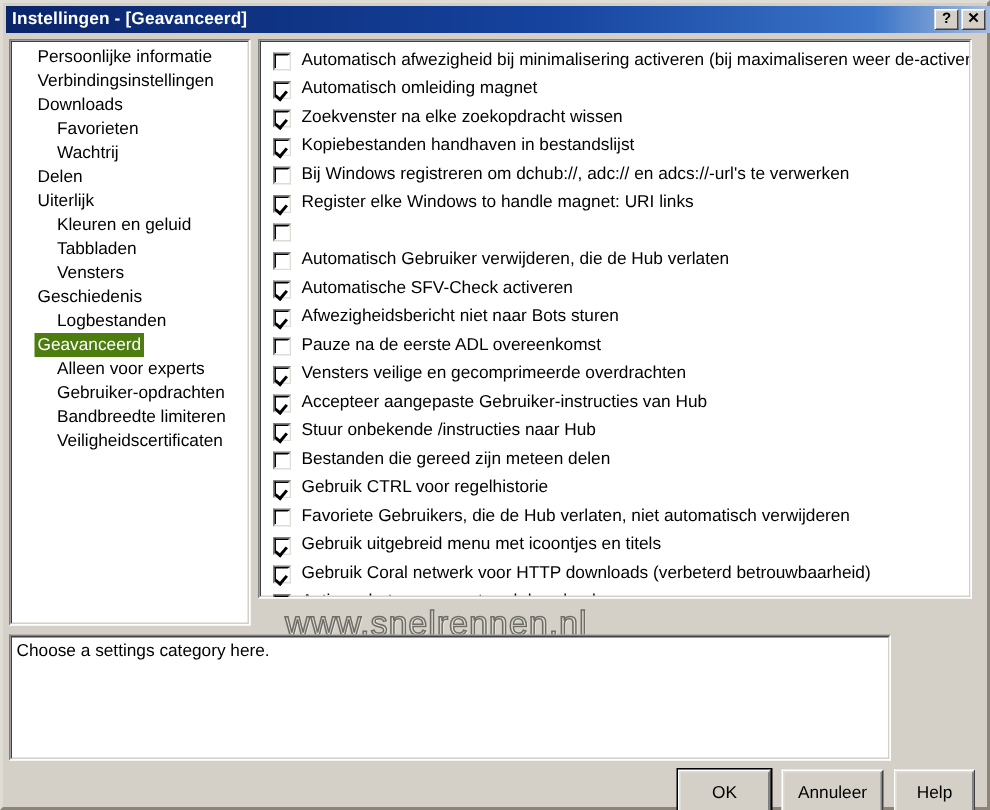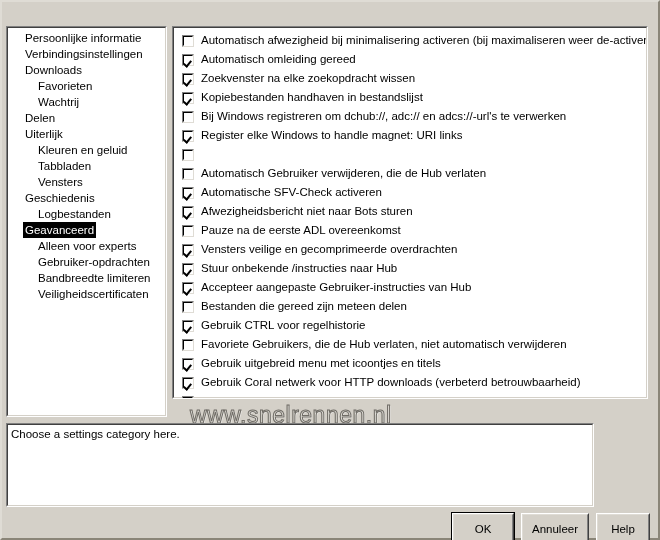--- a/index.html
+++ b/index.html
@@ -112,21 +112,21 @@
     padding-left: 16px;
     color: #000;
     cursor: default;
   }
   .tree-item.depth1 { padding-left: 29px; }
   .tree-item .tlabel {
     display: inline-block;
     padding: 0 2px;
   }
   .tree-item.selected .tlabel {
-    background: #000000;
+    background: #4d7c0f;
     color: #ffffff;
   }
 
   
   #options-panel {
     left: 170px; top: 24px;
     width: 476px; height: 373px;
   }
   #options-inner {
     padding: 4px 0 0 0;
@@ -244,20 +244,27 @@
   .btn.default {
     outline: 1px solid #000000;
     outline-offset: 0px;
   }
 </style>
 </head>
 <body>
 
 <div id="window">
 
+  <div id="titlebar">
+    <div id="title-text">Instellingen - [Geavanceerd]</div>
+    <div id="titlebar-buttons">
+      <div class="tb-btn">?</div>
+      <div class="tb-btn">✕</div>
+    </div>
+  </div>
 
   <div id="tree-panel" class="sunken">
     <div id="tree-inner">
         <div class="tree-item depth0"><span class="tlabel">Persoonlijke informatie</span></div>
         <div class="tree-item depth0"><span class="tlabel">Verbindingsinstellingen</span></div>
         <div class="tree-item depth0"><span class="tlabel">Downloads</span></div>
         <div class="tree-item depth1"><span class="tlabel">Favorieten</span></div>
         <div class="tree-item depth1"><span class="tlabel">Wachtrij</span></div>
         <div class="tree-item depth0"><span class="tlabel">Delen</span></div>
         <div class="tree-item depth0"><span class="tlabel">Uiterlijk</span></div>
@@ -275,21 +282,21 @@
   </div>
 
   <div id="options-panel" class="sunken">
     <div id="options-inner">
         <div class="opt-row">
           <span class="cb"></span>
           <span class="opt-label">Automatisch afwezigheid bij minimalisering activeren (bij maximaliseren weer de-activeren)</span>
         </div>
         <div class="opt-row">
           <span class="cb checked"></span>
-          <span class="opt-label">Automatisch omleiding gereed</span>
+          <span class="opt-label">Automatisch omleiding magnet</span>
         </div>
         <div class="opt-row">
           <span class="cb checked"></span>
           <span class="opt-label">Zoekvenster na elke zoekopdracht wissen</span>
         </div>
         <div class="opt-row">
           <span class="cb checked"></span>
           <span class="opt-label">Kopiebestanden handhaven in bestandslijst</span>
         </div>
         <div class="opt-row">
@@ -318,25 +325,25 @@
         <div class="opt-row">
           <span class="cb"></span>
           <span class="opt-label">Pauze na de eerste ADL overeenkomst</span>
         </div>
         <div class="opt-row">
           <span class="cb checked"></span>
           <span class="opt-label">Vensters veilige en gecomprimeerde overdrachten</span>
         </div>
         <div class="opt-row">
           <span class="cb checked"></span>
+          <span class="opt-label">Accepteer aangepaste Gebruiker-instructies van Hub</span>
+        </div>
+        <div class="opt-row">
+          <span class="cb checked"></span>
           <span class="opt-label">Stuur onbekende /instructies naar Hub</span>
-        </div>
-        <div class="opt-row">
-          <span class="cb checked"></span>
-          <span class="opt-label">Accepteer aangepaste Gebruiker-instructies van Hub</span>
         </div>
         <div class="opt-row">
           <span class="cb"></span>
           <span class="opt-label">Bestanden die gereed zijn meteen delen</span>
         </div>
         <div class="opt-row">
           <span class="cb checked"></span>
           <span class="opt-label">Gebruik CTRL voor regelhistorie</span>
         </div>
         <div class="opt-row">

